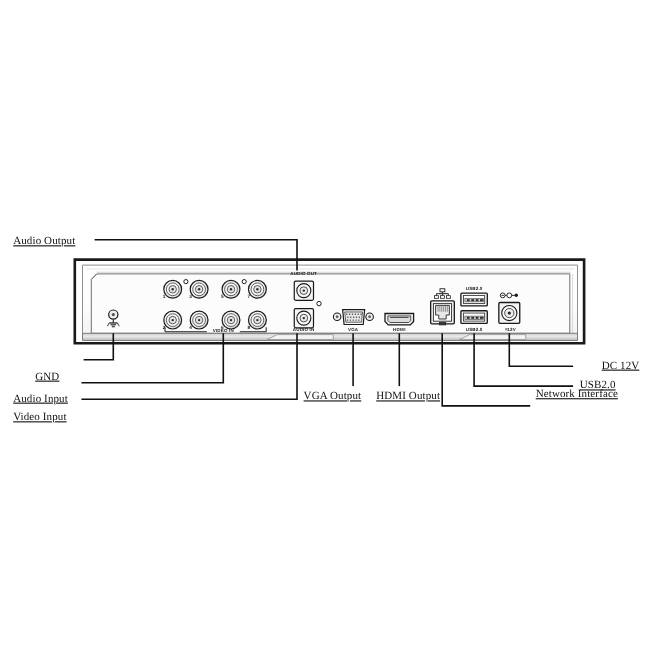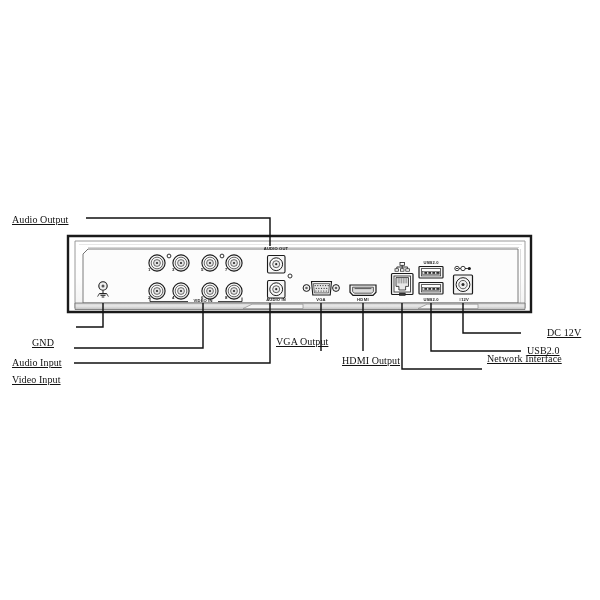--- a/index.html
+++ b/index.html
@@ -328,21 +328,21 @@
   <div class="portnum" style="left:225px;top:295px;">8</div>
 
   <div class="callout left" style="left:12px;top:213px;">Audio Output</div>
 
   <div class="callout left" style="left:32px;top:336px;">GND</div>
 
   <div class="callout left" style="left:12px;top:341px;margin-top:32px;">Video Input</div>
 
   <div class="callout left" style="left:12px;top:356px;">Audio Input</div>
 
-  <div class="callout" style="left:276px;top:335px;">VGA Output</div>
+  <div class="callout" style="left:276px;top:354px;">VGA Output</div>
 
   <div class="callout" style="left:342px;top:354px;">HDMI Output</div>
 
   <div class="callout right" style="left:527px;top:326px;margin-left:20px;">DC 12V</div>
 
   <div class="callout right" style="left:527px;top:344px;">USB2.0</div>
 
   <div class="callout right" style="left:487px;top:352px;">Network Interface</div>
 
 </div>

